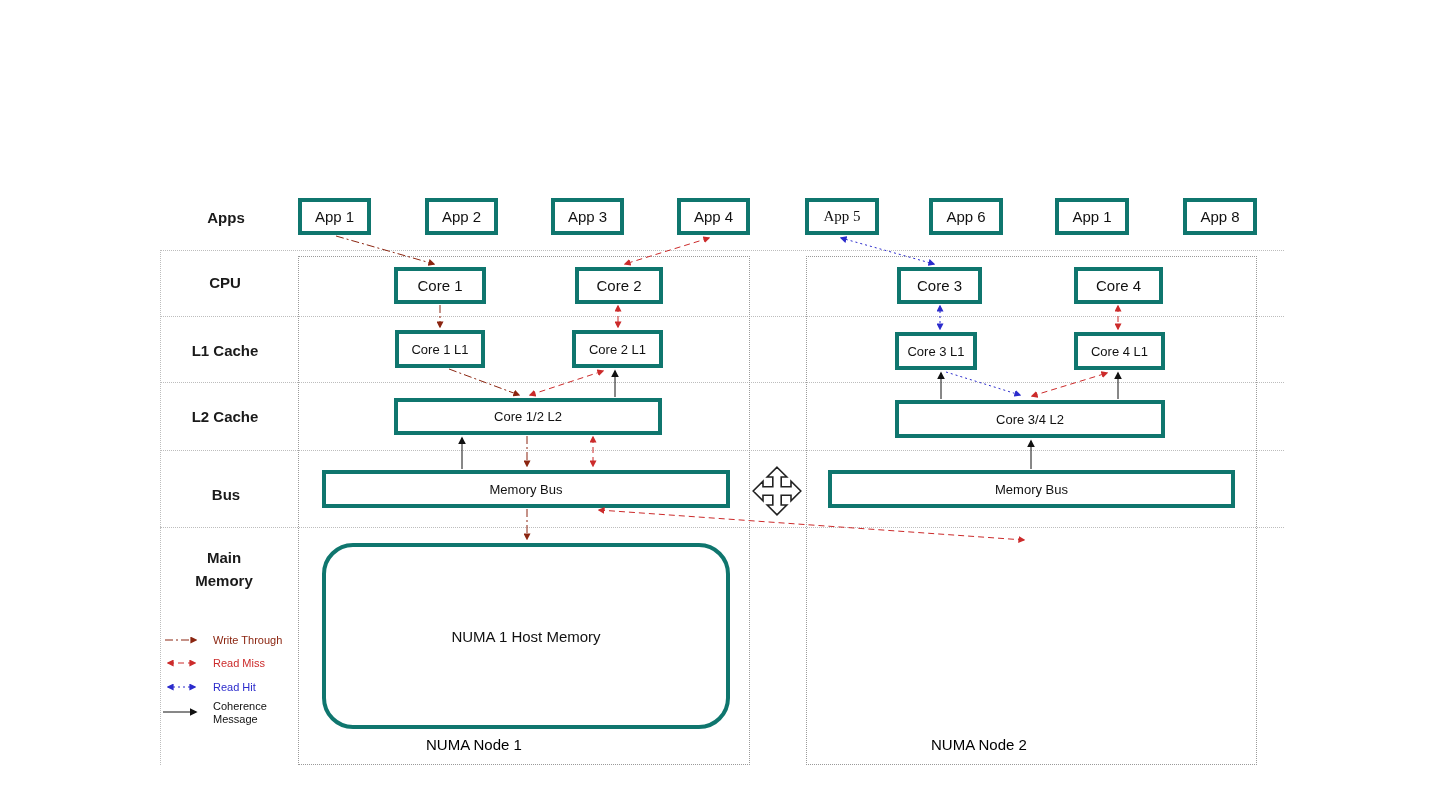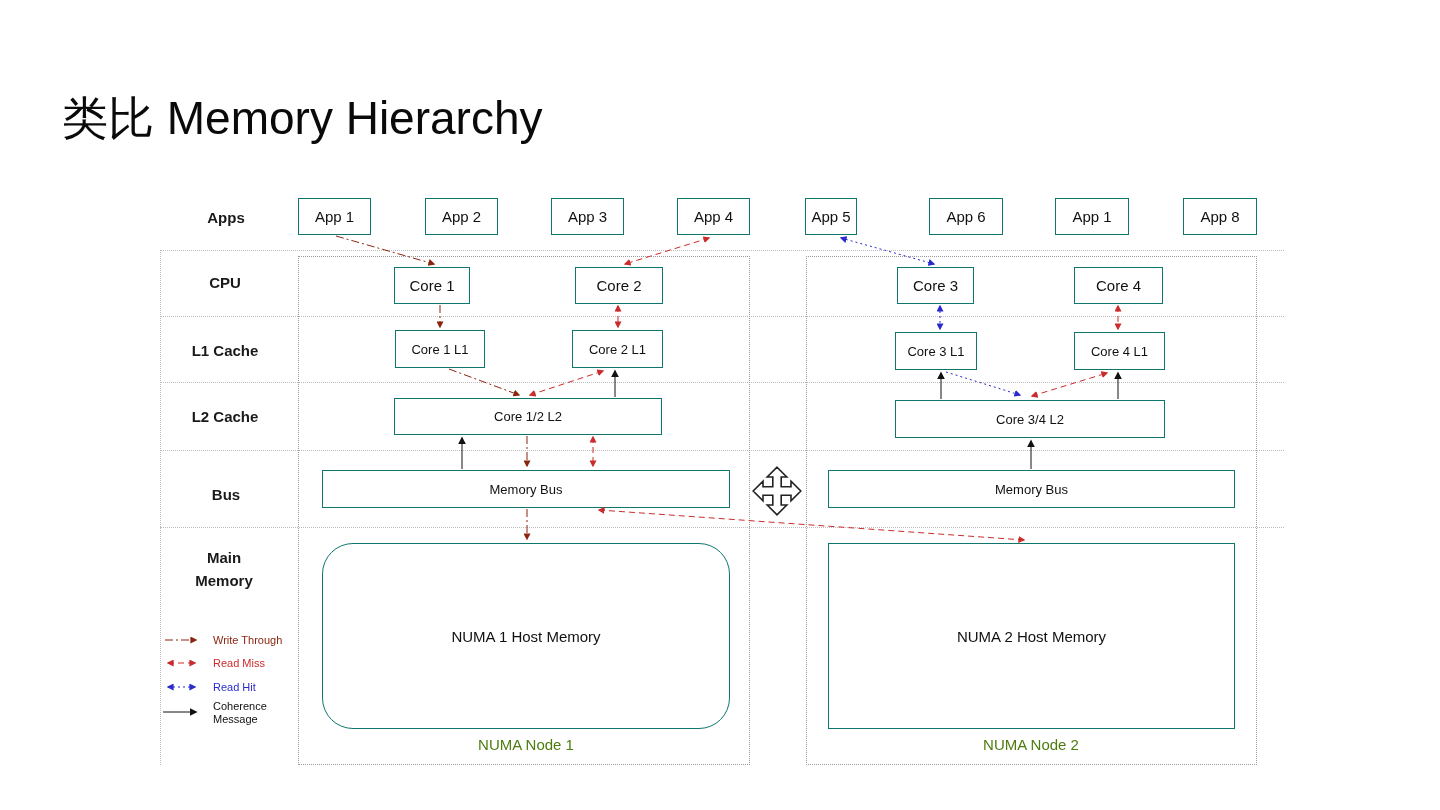--- a/index.html
+++ b/index.html
@@ -11,44 +11,43 @@
   #title{
     left:62px;top:90px;font-size:46px;line-height:56px;color:#0a0a0a;
     letter-spacing:0px;white-space:nowrap;
   }
   .rowlabel{
     width:132px;text-align:center;font-size:15px;color:#1a1a1a;line-height:23px;
     white-space:pre-line;
     font-weight:bold;
   }
   .box{
-    box-sizing:border-box;border:1px solid #0f766e;background:#fff;
+    box-sizing:border-box;border:4px solid #0f766e;background:#fff;
     display:flex;align-items:center;justify-content:center;text-align:center;
     font-size:15px;color:#111;
   }
   .box.small{font-size:13px;}
   .region{
     box-sizing:border-box;border:1px dotted #9a9a9a;background:transparent;
   }
   .hsep{height:0;border-top:1px dotted #bdbdbd;}
   .vsep{width:0;border-left:1px dotted #bdbdbd;}
-  .nodelabel{width:200px;text-align:center;font-size:15px;color:#4d7c0f;}
+  .nodelabel{width:200px;font-size:15px;color:#000000;}
   .legendlabel{font-size:11px;line-height:13px;}
   .wt{stroke:var(--c-wt);}
   .rm{stroke:var(--c-rm);}
   .rh{stroke:var(--c-rh);}
   .cm{stroke:var(--c-cm);}
   #arrows{pointer-events:none;}
 </style>
 </head>
 <body>
 
 <div id="slide">
 
-  <div class="abs" id="title">类比 Memory Hierarchy</div>
 
   <div class="abs hsep" style="left:160px;top:250px;width:1124px;"></div>
   <div class="abs hsep" style="left:160px;top:316px;width:1124px;"></div>
   <div class="abs hsep" style="left:160px;top:382px;width:1124px;"></div>
   <div class="abs hsep" style="left:160px;top:450px;width:1124px;"></div>
   <div class="abs hsep" style="left:160px;top:527px;width:1124px;"></div>
   <div class="abs vsep" style="left:160px;top:250px;height:515px;"></div>
 
   <div class="abs region" style="left:298px;top:256px;width:452px;height:509px;"></div>
   <div class="abs region" style="left:806px;top:256px;width:451px;height:509px;"></div>
@@ -58,43 +57,42 @@
   <div class="abs rowlabel" style="left:159px;top:339px;">L1 Cache</div>
   <div class="abs rowlabel" style="left:159px;top:405px;">L2 Cache</div>
   <div class="abs rowlabel" style="left:160px;top:483px;">Bus</div>
   <div class="abs rowlabel" style="left:158px;top:546px;">Main
 Memory</div>
 
   <div class="abs box" style="left:298px;top:198px;width:73px;height:37px;">App 1</div>
   <div class="abs box" style="left:425px;top:198px;width:73px;height:37px;">App 2</div>
   <div class="abs box" style="left:551px;top:198px;width:73px;height:37px;">App 3</div>
   <div class="abs box" style="left:677px;top:198px;width:73px;height:37px;">App 4</div>
-  <div class="abs box" style="left:805px;top:198px;width:52px;height:37px;">App 5</div>
+  <div class="abs box" style="left:805px;top:198px;width:74px;height:37px;font-family:Liberation Serif, serif;">App 5</div>
   <div class="abs box" style="left:929px;top:198px;width:74px;height:37px;">App 6</div>
   <div class="abs box" style="left:1055px;top:198px;width:74px;height:37px;">App 1</div>
   <div class="abs box" style="left:1183px;top:198px;width:74px;height:37px;">App 8</div>
 
-  <div class="abs box" style="left:394px;top:267px;width:76px;height:37px;">Core 1</div>
+  <div class="abs box" style="left:394px;top:267px;width:92px;height:37px;">Core 1</div>
   <div class="abs box" style="left:575px;top:267px;width:88px;height:37px;">Core 2</div>
-  <div class="abs box" style="left:897px;top:267px;width:77px;height:37px;">Core 3</div>
+  <div class="abs box" style="left:897px;top:267px;width:85px;height:37px;">Core 3</div>
   <div class="abs box" style="left:1074px;top:267px;width:89px;height:37px;">Core 4</div>
 
   <div class="abs box small" style="left:395px;top:330px;width:90px;height:38px;">Core 1 L1</div>
   <div class="abs box small" style="left:572px;top:330px;width:91px;height:38px;">Core 2 L1</div>
   <div class="abs box small" style="left:895px;top:332px;width:82px;height:38px;text-align:right;">Core 3 L1</div>
   <div class="abs box small" style="left:1074px;top:332px;width:91px;height:38px;">Core 4 L1</div>
 
   <div class="abs box small" style="left:394px;top:398px;width:268px;height:37px;">Core 1/2 L2</div>
   <div class="abs box small" style="left:895px;top:400px;width:270px;height:38px;">Core 3/4 L2</div>
 
   <div class="abs box small" style="left:322px;top:470px;width:408px;height:38px;">Memory Bus</div>
   <div class="abs box small" style="left:828px;top:470px;width:407px;height:38px;">Memory Bus</div>
 
   <div class="abs box" style="left:322px;top:543px;width:408px;height:186px;border-radius:31px;">NUMA 1 Host Memory</div>
-  <div class="abs box" style="left:828px;top:543px;width:407px;height:186px;">NUMA 2 Host Memory</div>
 
   <div class="abs nodelabel" style="left:426px;top:736px;">NUMA Node 1</div>
   <div class="abs nodelabel" style="left:931px;top:736px;">NUMA Node 2</div>
 
   <div class="abs legendlabel" style="left:213px;top:634px;color:var(--c-wt);">Write Through</div>
   <div class="abs legendlabel" style="left:213px;top:657px;color:var(--c-rm);">Read Miss</div>
   <div class="abs legendlabel" style="left:213px;top:681px;color:var(--c-rh);">Read Hit</div>
   <div class="abs legendlabel" style="left:213px;top:700px;width:70px;color:var(--c-cm);">Coherence Message</div>
 
   <svg id="arrows" class="abs" style="left:0;top:0;" width="1440" height="810" viewBox="0 0 1440 810">

